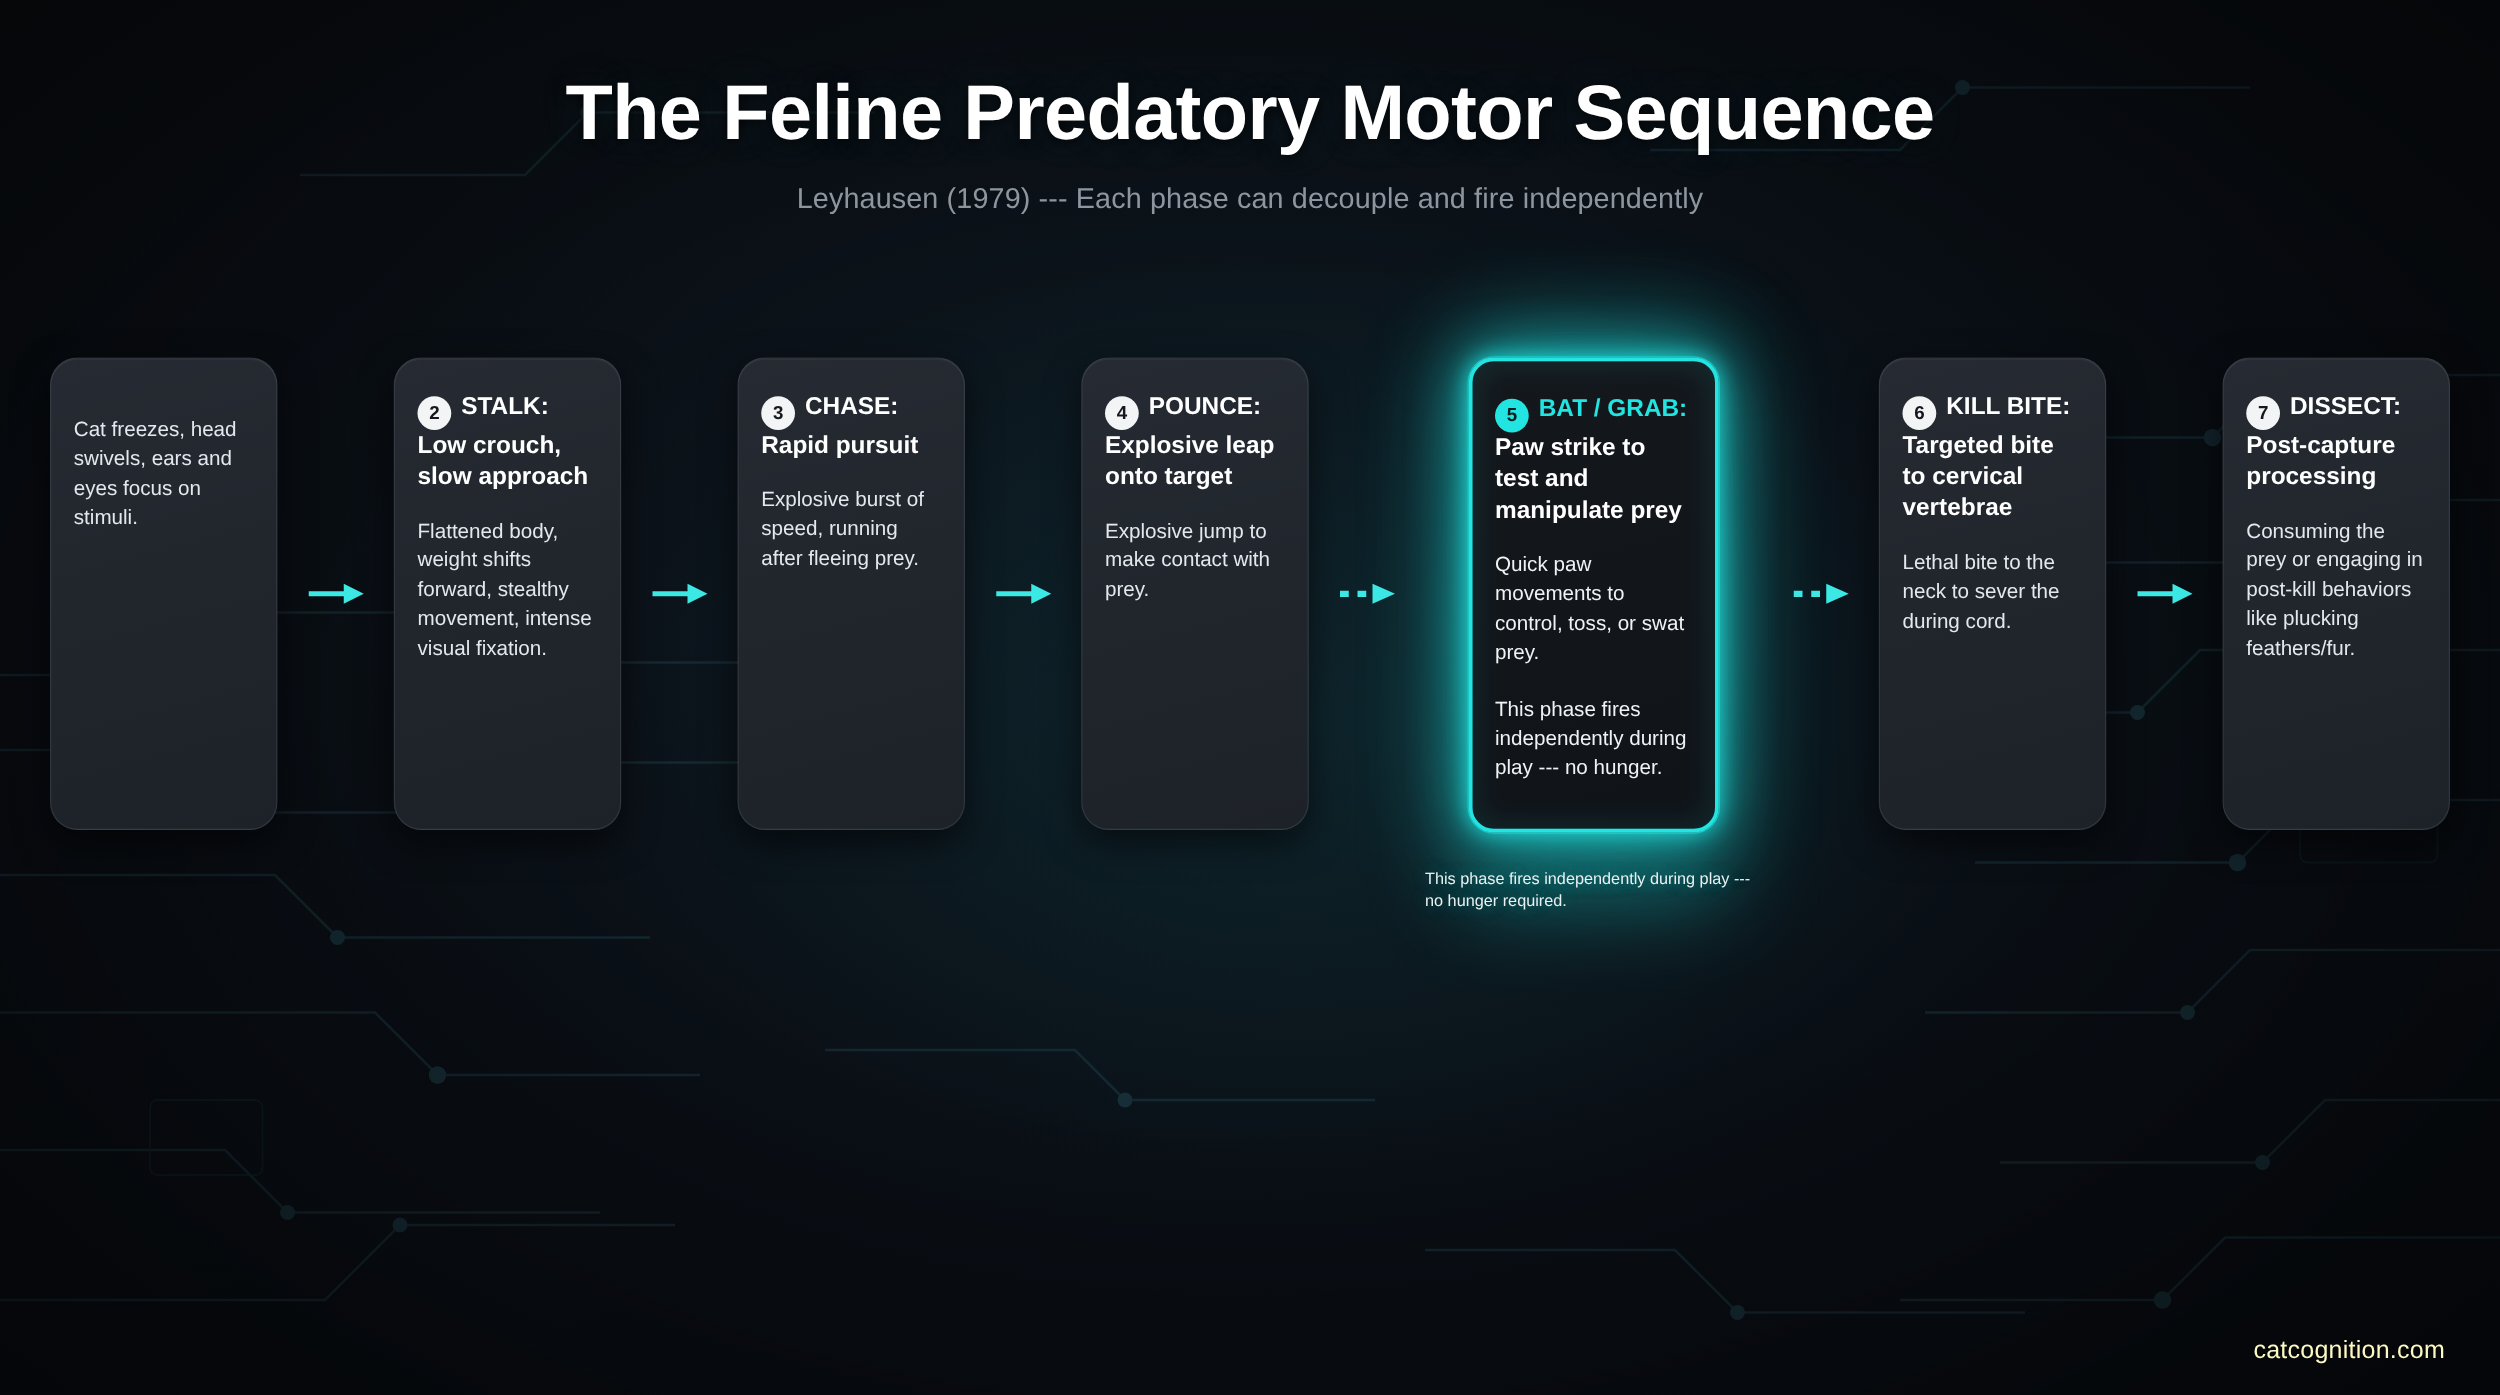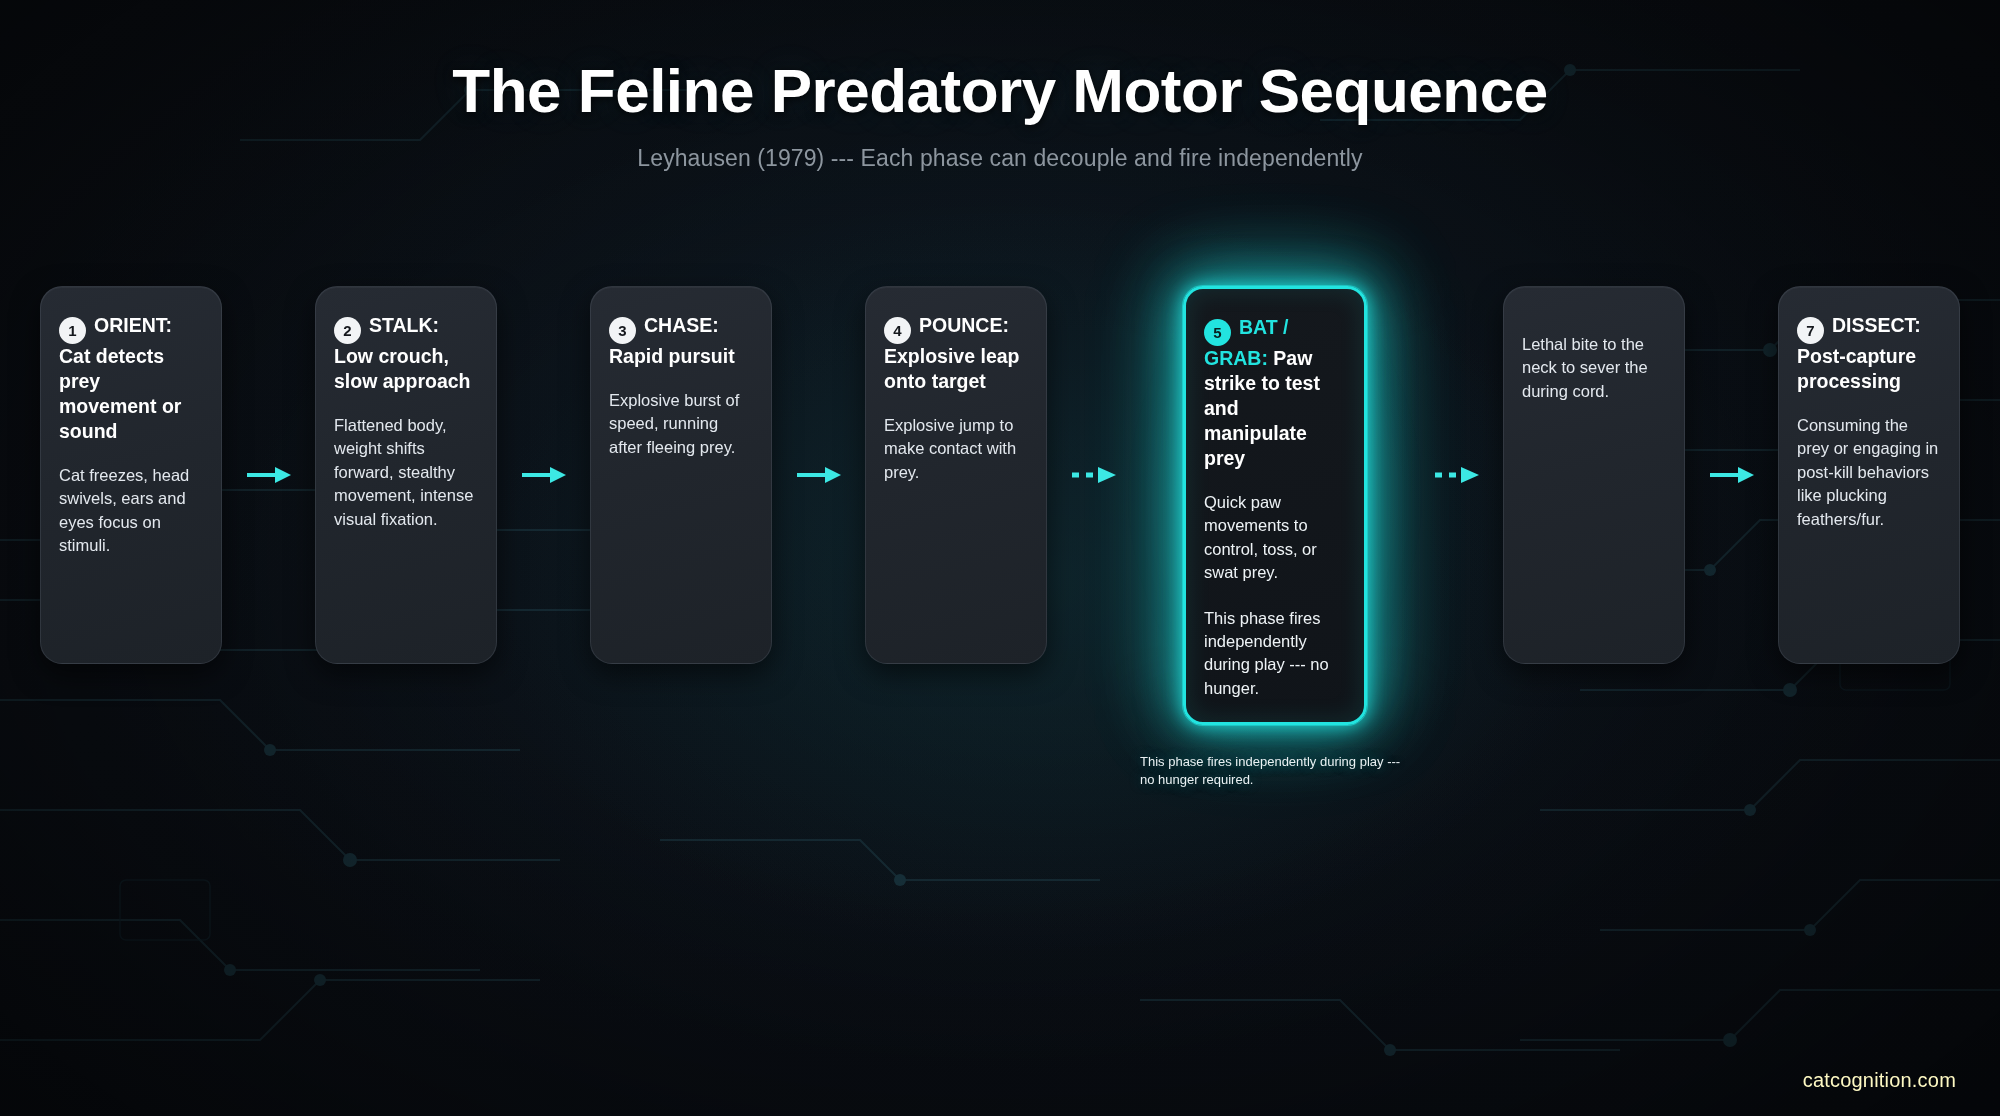--- a/index.html
+++ b/index.html
@@ -157,21 +157,21 @@
     background: linear-gradient(165deg, #14181d 0%, #12161b 55%, #101419 100%);
     border: 3px solid #22e4e0;
     border-radius: 20px;
     box-shadow:
       0 0 0 1px rgba(34,228,224,0.55),
       0 0 18px rgba(34,228,224,0.85),
       0 0 44px rgba(34,228,224,0.55),
       0 0 90px rgba(34,228,224,0.30),
       inset 0 0 26px rgba(34,228,224,0.12);
     z-index: 2;
-    width: 184px;
+    width: 200px;
     min-height: 380px;
   }
   .card.highlight .badge {
     background: #22e4e0;
     color: #07201f;
   }
   .card.highlight .card-head .hl-text { color: #22e4e0; }
   .card.highlight .card-desc { color: #eef3f6; }
 
   .hl-caption {
@@ -266,23 +266,20 @@
 
 <div class="header">
   <h1 class="title">The Feline Predatory Motor Sequence</h1>
   <div class="subtitle">Leyhausen (1979) --- Each phase can decouple and fire independently</div>
 </div>
 
 <div class="flow">
 
   <div class="card-slot">
     <div class="card">
-      <div class="card-head">
-        <span class="badge">1</span><span>ORIENT: Cat detects prey movement or sound</span>
-      </div>
       <div class="card-desc">Cat freezes, head swivels, ears and eyes focus on stimuli.</div>
     </div>
   </div>
 
   <div class="arrow">
     <svg width="44" height="22" viewBox="0 0 44 22" aria-hidden="true">
       <line x1="0" y1="11" x2="30" y2="11" stroke="#3ce8e4" stroke-width="4"></line>
       <polygon points="28,3 44,11 28,19" fill="#3ce8e4"></polygon>
     </svg>
   </div>
@@ -351,20 +348,23 @@
 
   <div class="arrow">
     <svg width="44" height="22" viewBox="0 0 44 22" aria-hidden="true">
       <line x1="0" y1="11" x2="28" y2="11" stroke="#3ce8e4" stroke-width="5" stroke-dasharray="7 7" stroke-linecap="butt"></line>
       <polygon points="26,3 44,11 26,19" fill="#3ce8e4"></polygon>
     </svg>
   </div>
 
   <div class="card-slot">
     <div class="card">
+      <div class="card-head">
+        <span class="badge">6</span><span>KILL BITE: Targeted bite to cervical vertebrae</span>
+      </div>
       <div class="card-desc">Lethal bite to the neck to sever the during cord.</div>
     </div>
   </div>
 
   <div class="arrow">
     <svg width="44" height="22" viewBox="0 0 44 22" aria-hidden="true">
       <line x1="0" y1="11" x2="30" y2="11" stroke="#3ce8e4" stroke-width="4"></line>
       <polygon points="28,3 44,11 28,19" fill="#3ce8e4"></polygon>
     </svg>
   </div>

